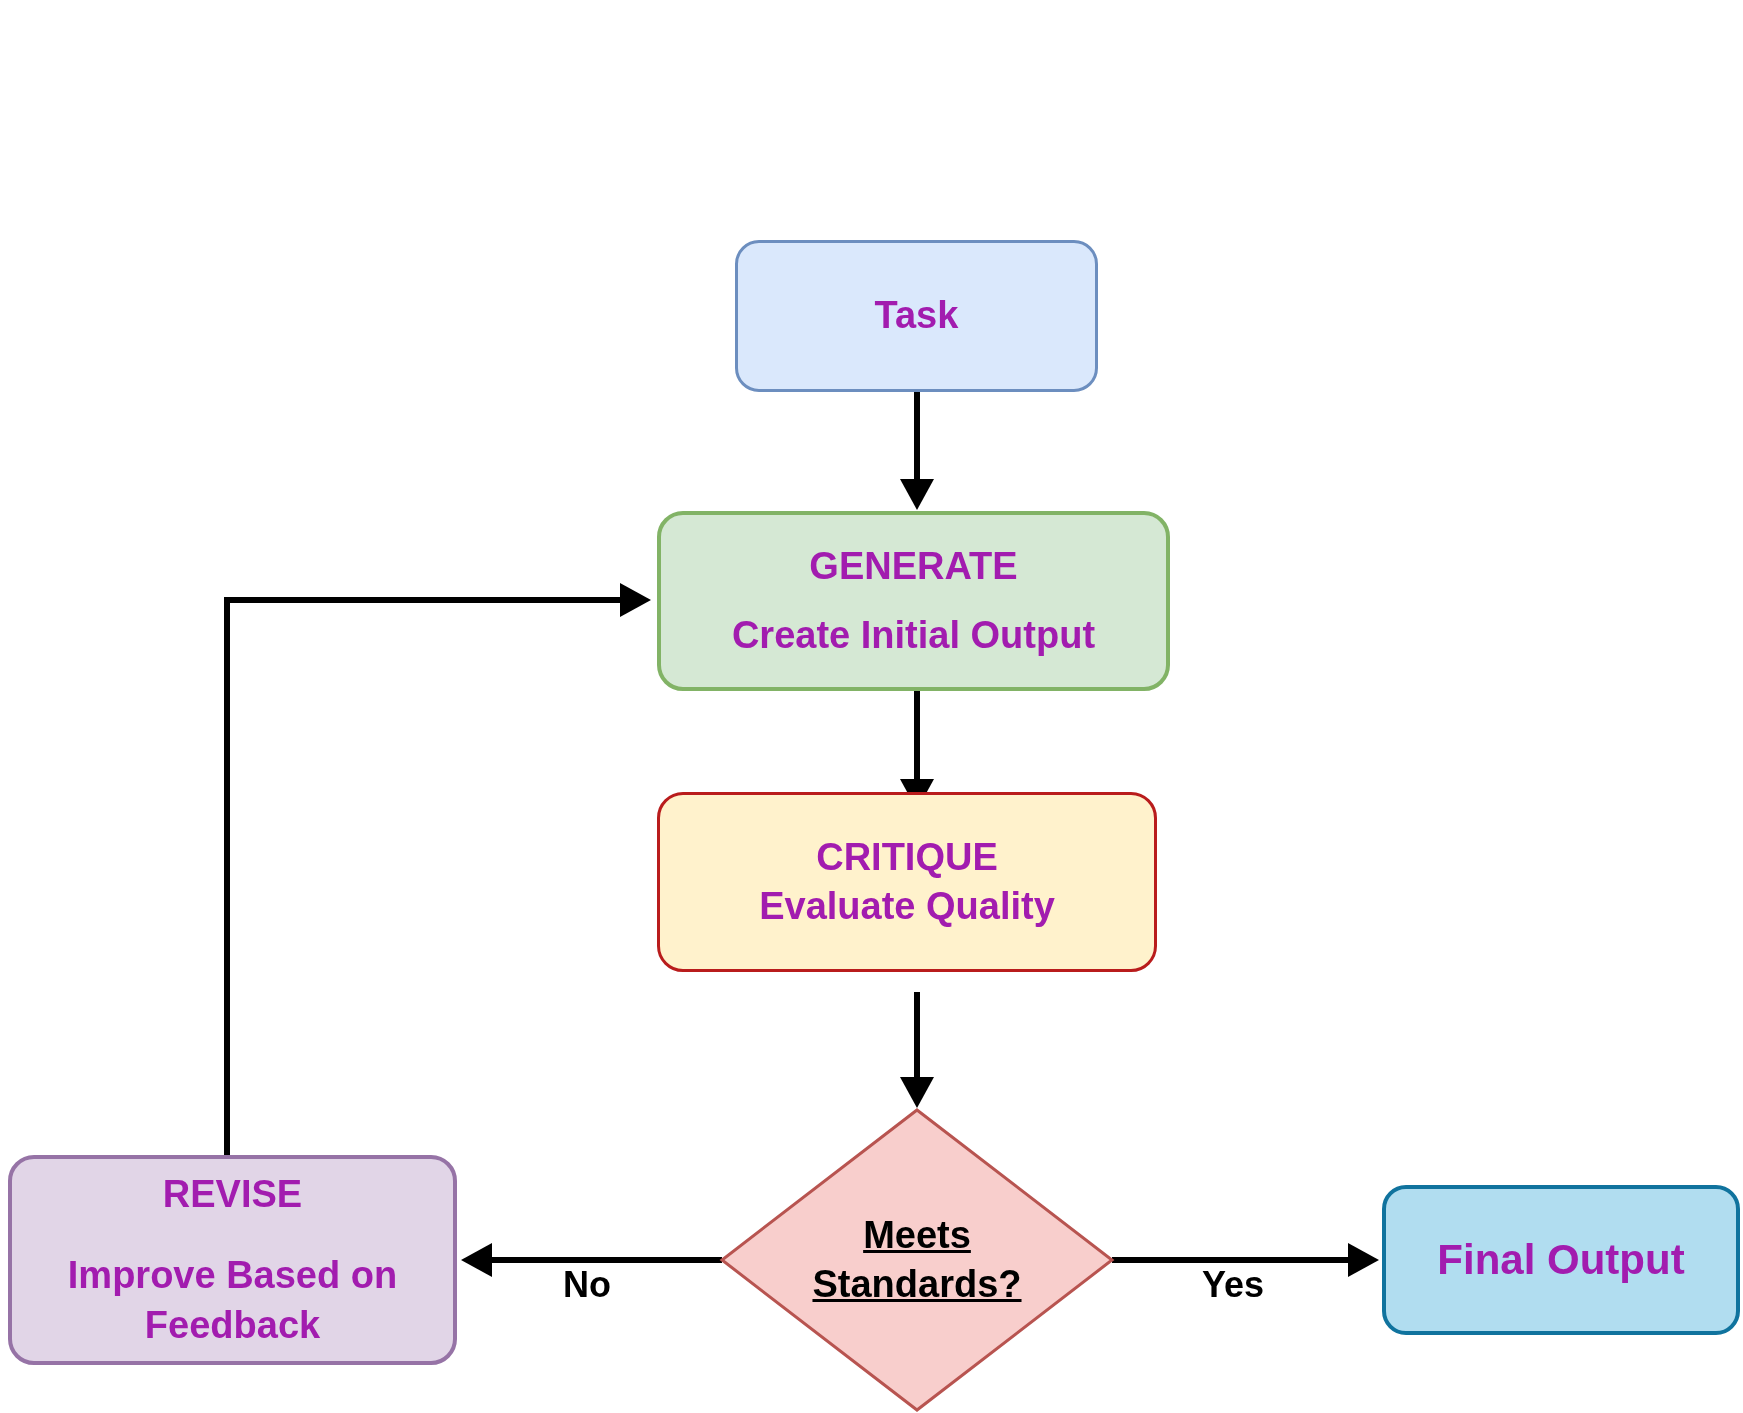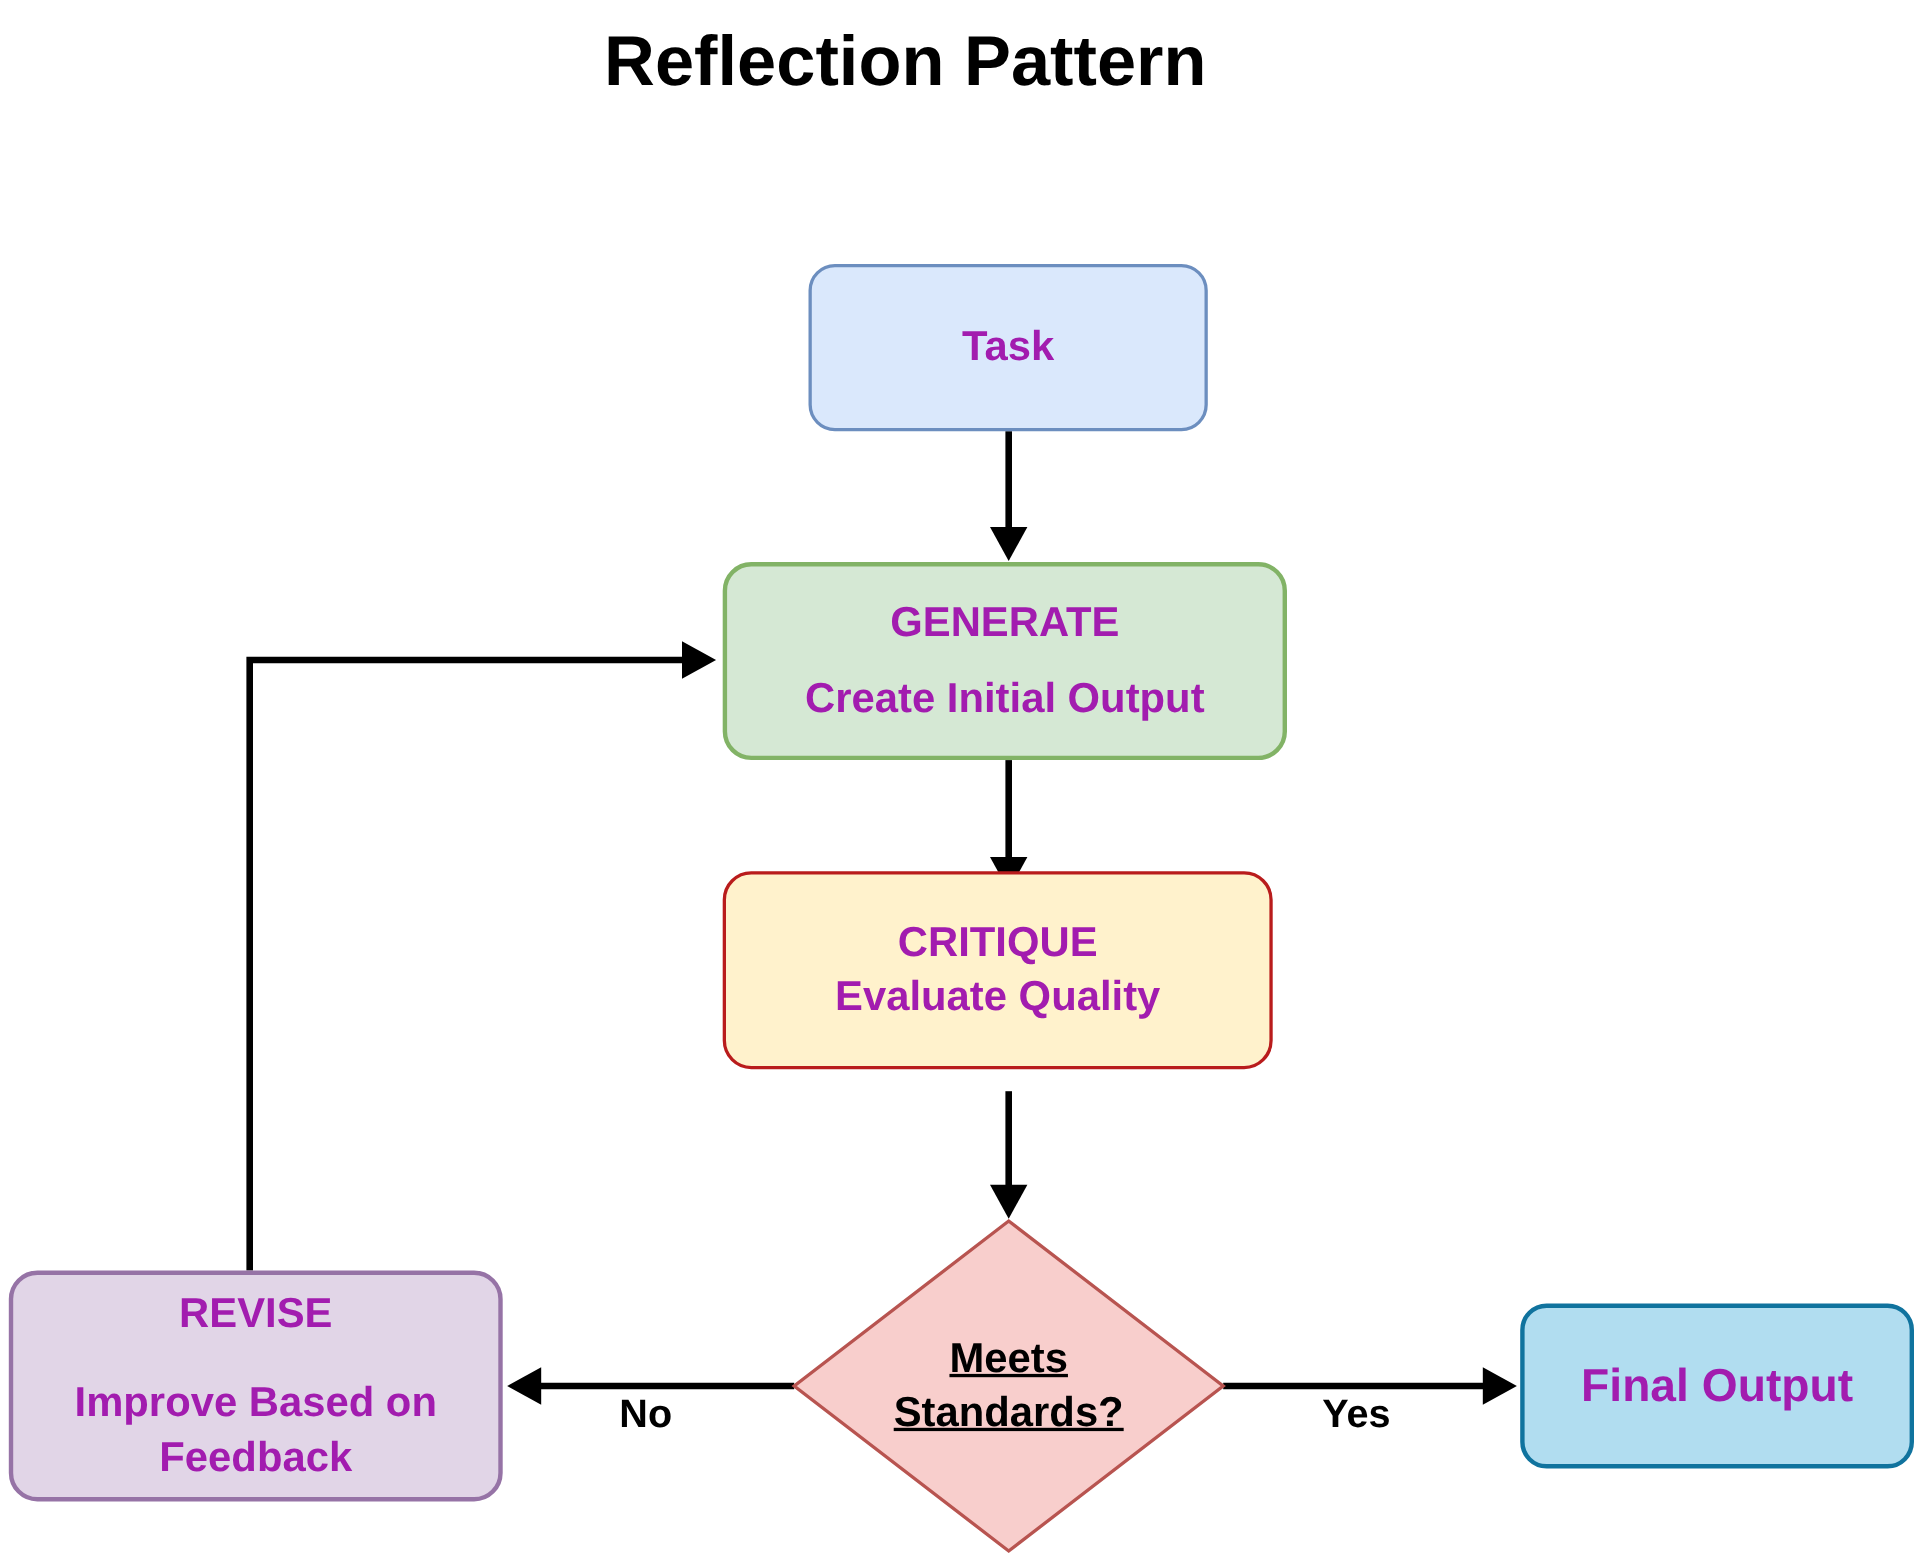--- a/index.html
+++ b/index.html
@@ -80,21 +80,20 @@
     margin-top: 24px;
   }
   #edge-label-no  { left: 587px;  top: 1261px; }
   #edge-label-yes { left: 1233px; top: 1261px; }
 </style>
 </head>
 <body>
 
 <div id="canvas">
 
-  <div id="diagram-title">Reflection Pattern</div>
 
   <svg id="edge-layer" width="1743" height="1413" viewBox="0 0 1743 1413">
 
     <g>
       <path d="M917,392 L917,481" stroke="#000000" stroke-width="6" fill="none"></path>
       <polygon points="900,479 934,479 917,510" fill="#000000"></polygon>
     </g>
 
     <g>
       <path d="M917,691 L917,781" stroke="#000000" stroke-width="6" fill="none"></path>

